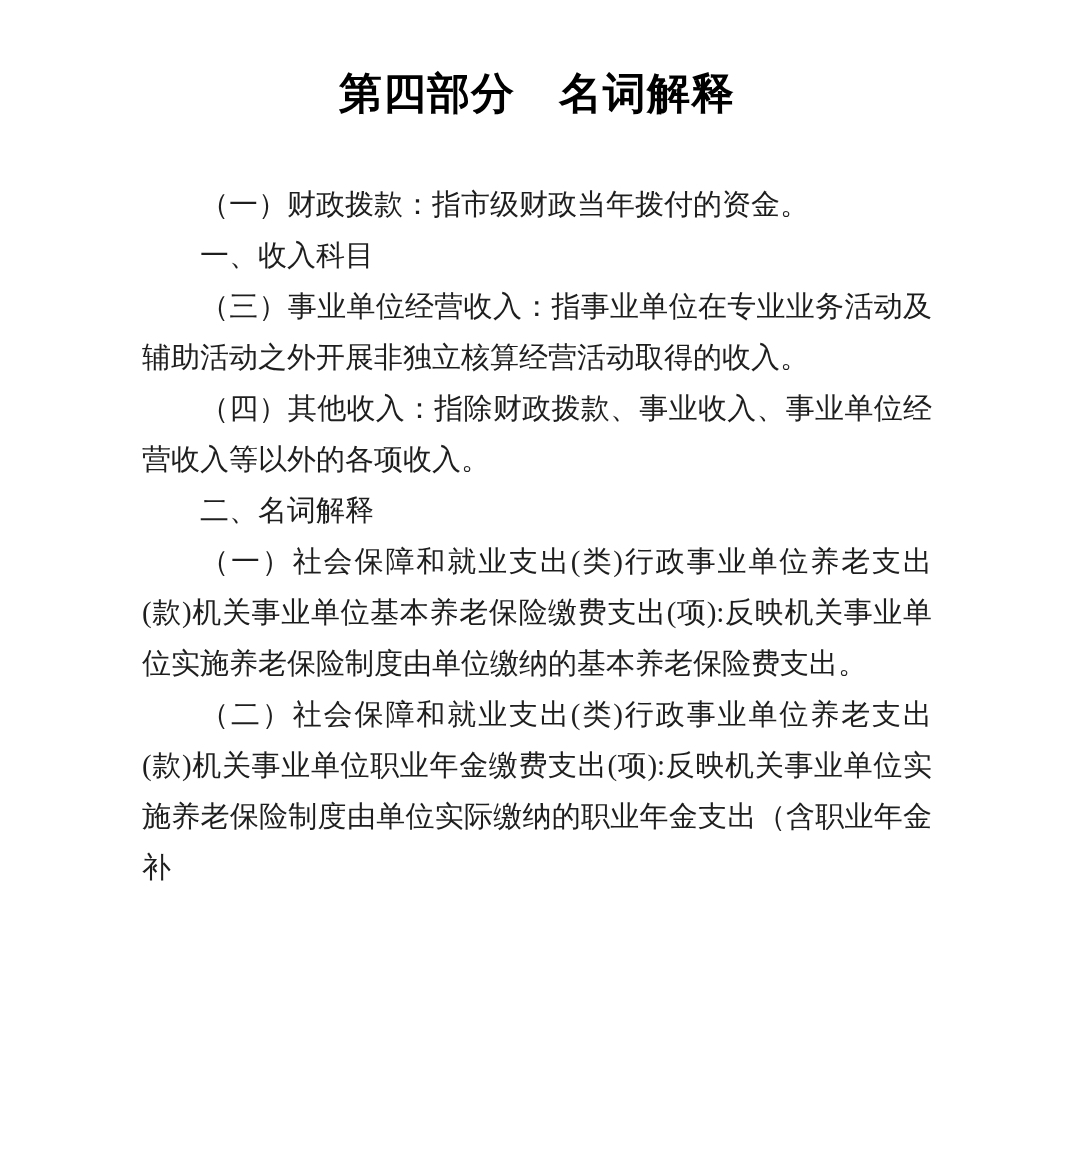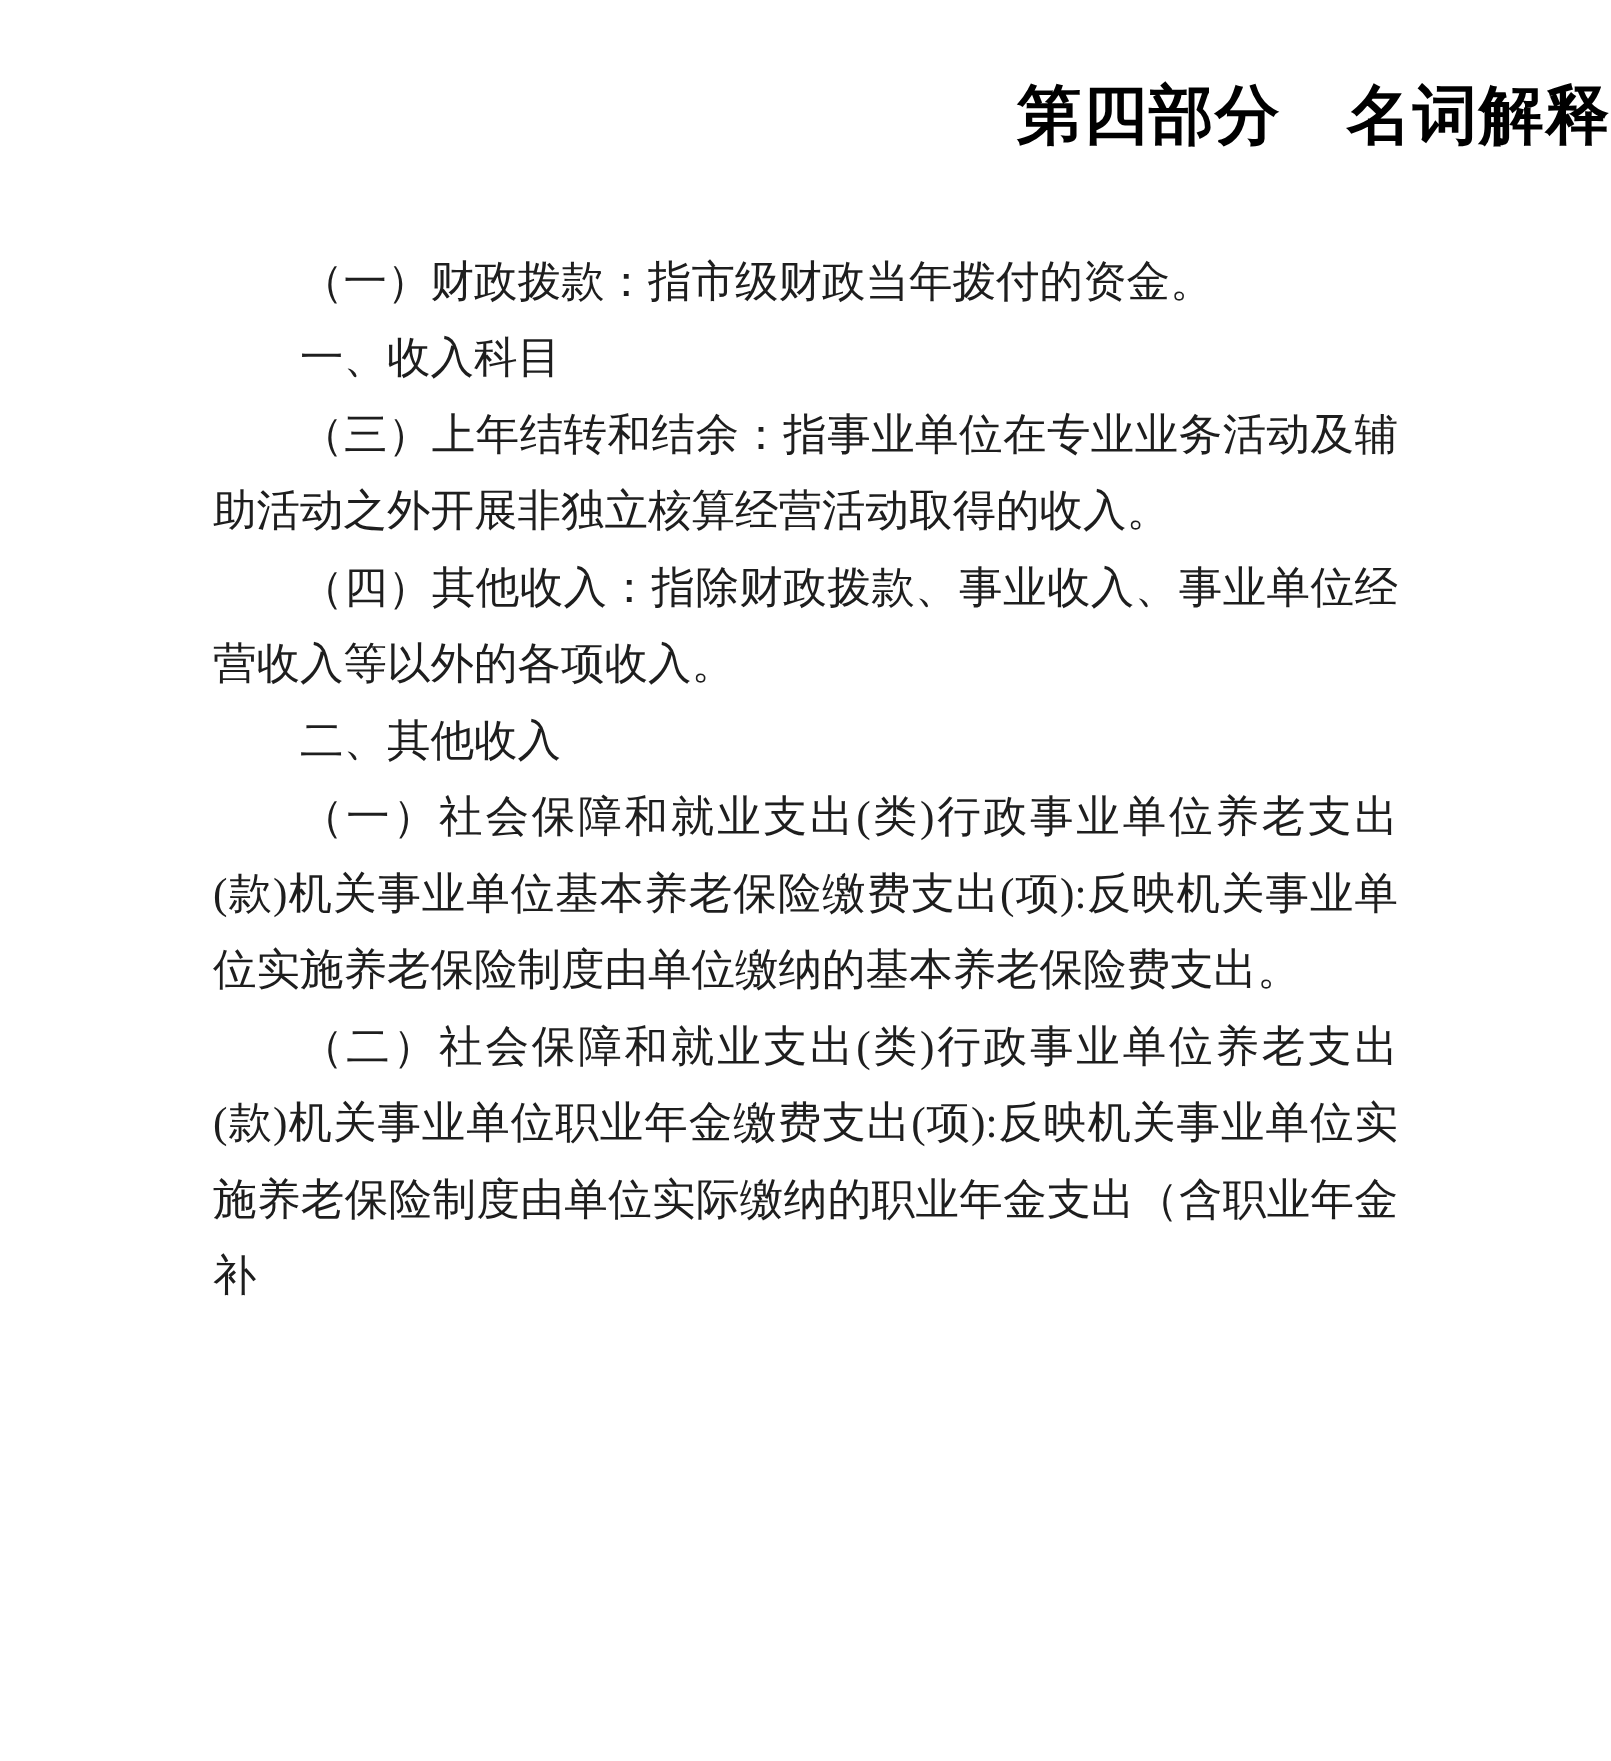--- a/index.html
+++ b/index.html
@@ -13,25 +13,25 @@
     width:1074px;
     height:1174px;
     margin:0 auto;
     background:var(--background);
     overflow:hidden;
     font-family:"Liberation Serif","DejaVu Serif",serif;
     color:var(--text);
   }
   .doc-title{
     margin:0;
-    padding-top:56px;
+    padding-top:72px;
     font-size:43px;
     line-height:1;
     font-weight:bold;
-    text-align:right;
+    text-align:center;
     letter-spacing:1px;
     color:var(--title);
     font-family:"Liberation Serif","DejaVu Serif",serif;
   }
   .doc-body{
     margin:64px 0 0 142px;
     width:790px;
     font-size:29px;
     line-height:51px;
     text-align:justify;
@@ -45,19 +45,19 @@
 </style>
 </head>
 <body>
 
 <div class="page">
   <h1 class="doc-title">第四部分　名词解释</h1>
 
   <div class="doc-body">
     <p class="para">（一）财政拨款：指市级财政当年拨付的资金。</p>
     <p class="para">一、收入科目</p>
-    <p class="para">（三）上年结转和结余：指事业单位在专业业务活动及辅助活动之外开展非独立核算经营活动取得的收入。</p>
+    <p class="para">（三）事业单位经营收入：指事业单位在专业业务活动及辅助活动之外开展非独立核算经营活动取得的收入。</p>
     <p class="para">（四）其他收入：指除财政拨款、事业收入、事业单位经营收入等以外的各项收入。</p>
-    <p class="para">二、其他收入</p>
+    <p class="para">二、名词解释</p>
     <p class="para">（一）社会保障和就业支出(类)行政事业单位养老支出(款)机关事业单位基本养老保险缴费支出(项):反映机关事业单位实施养老保险制度由单位缴纳的基本养老保险费支出。</p>
     <p class="para">（二）社会保障和就业支出(类)行政事业单位养老支出(款)机关事业单位职业年金缴费支出(项):反映机关事业单位实施养老保险制度由单位实际缴纳的职业年金支出（含职业年金补</p>
   </div>
 </div>
 
 </body></html>

